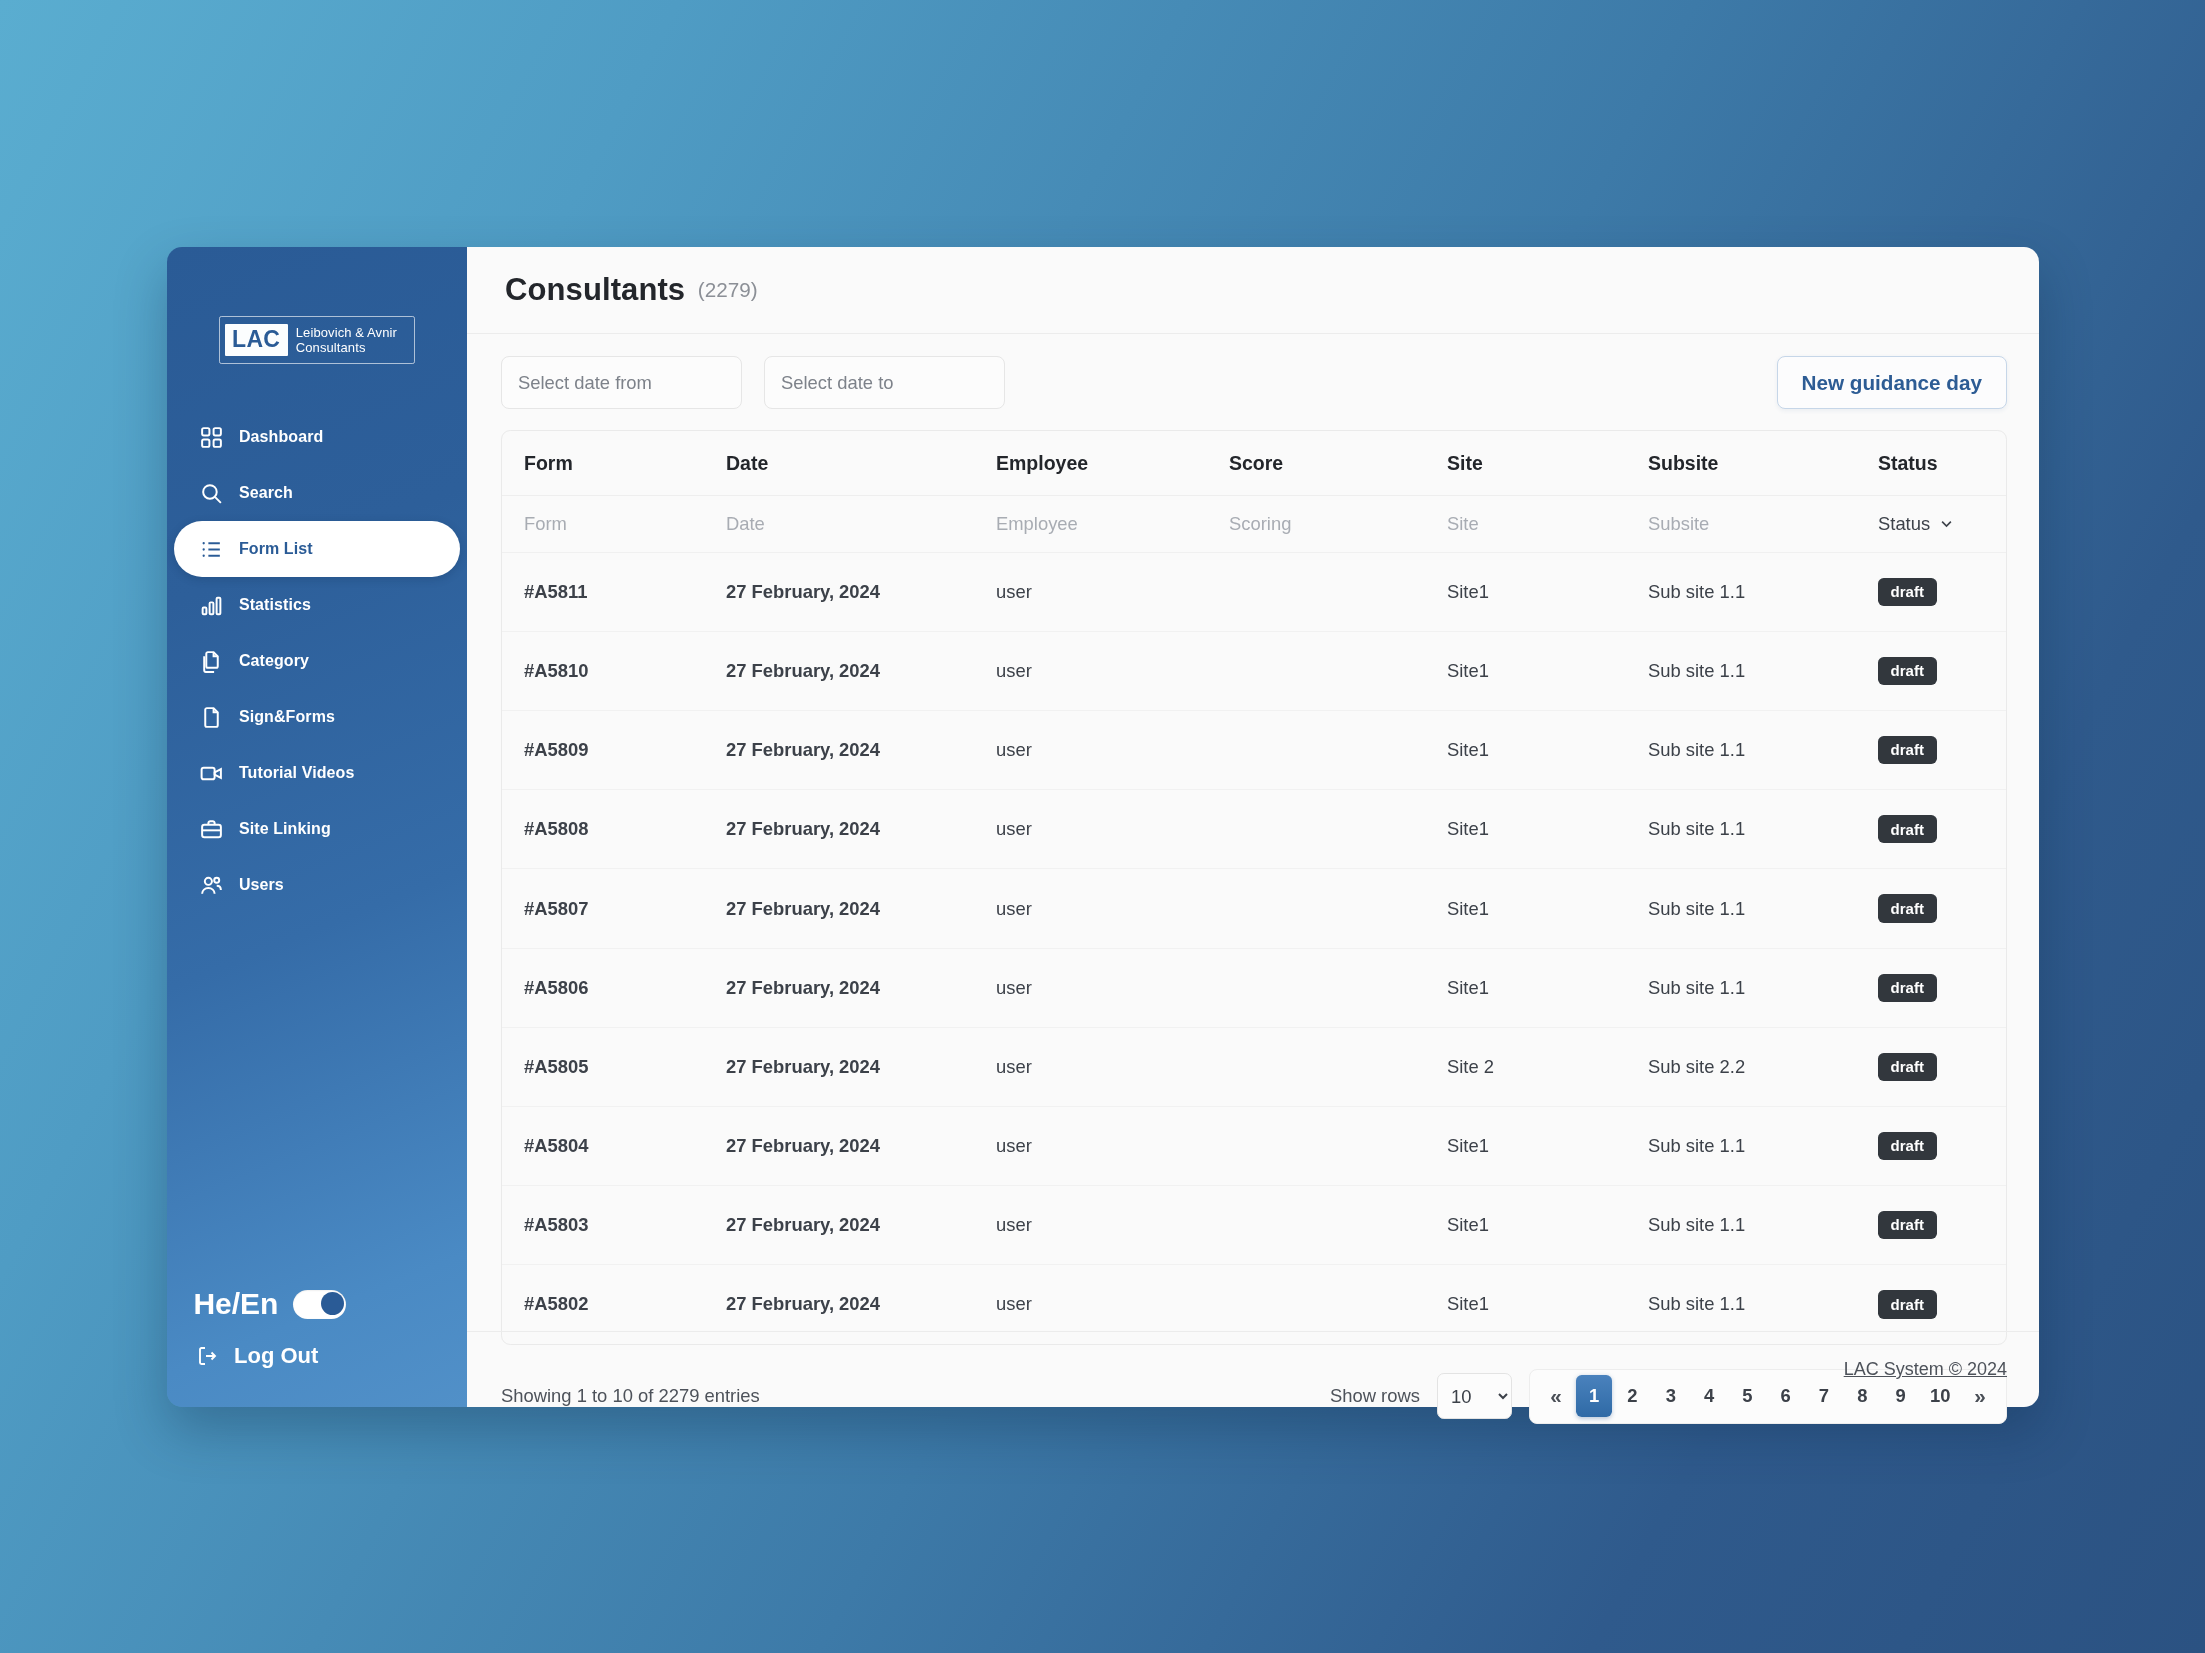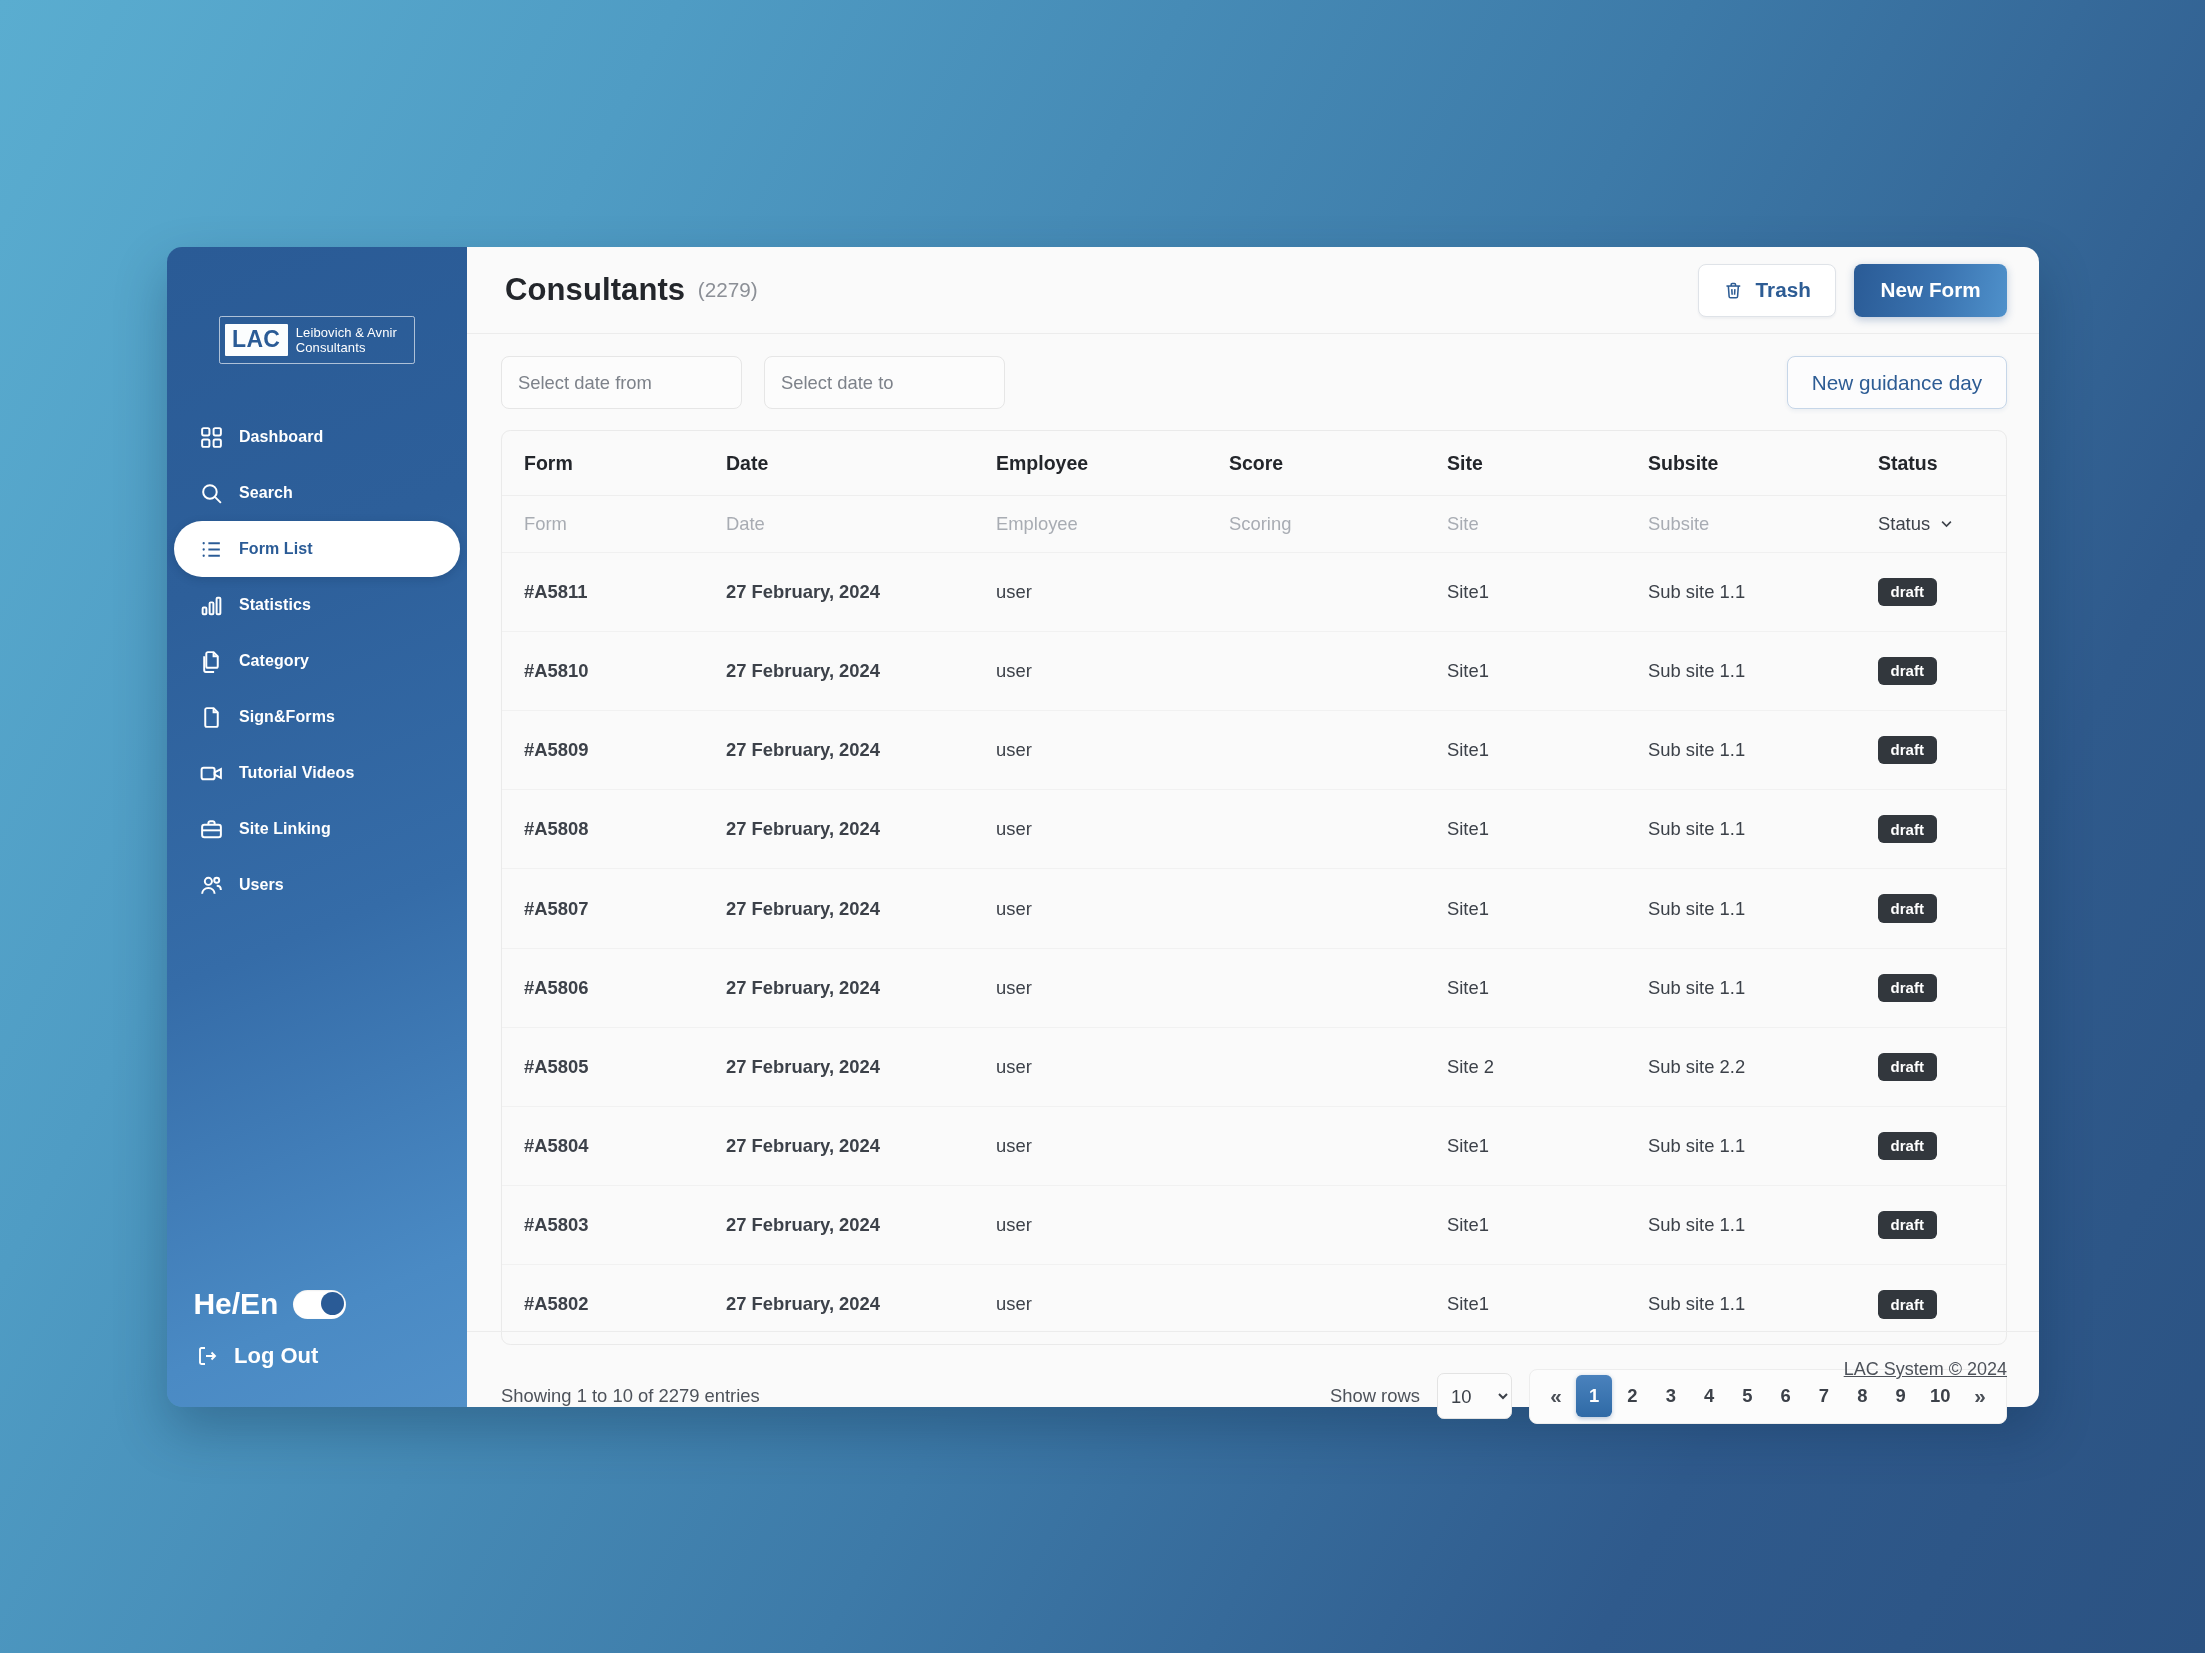--- a/index.html
+++ b/index.html
@@ -219,21 +219,21 @@
   }
   .date-input::placeholder { color: #7d828a; }
   #guidance-button {
     margin-left: auto;
     height: 53px;
     padding: 0 24px;
     background: #fcfcfd;
     border: 1.1px solid #c6d6e8;
     border-radius: 8px;
     font-size: 20.7px;
-    font-weight: normal;
+    font-weight: bold;
     color: #2d5c94;
     font-family: "Liberation Sans", sans-serif;
     cursor: pointer;
     box-shadow: 0 1.7px 4.6px rgba(40,80,140,.07);
   }
 
   
   #table-card {
     background: #fafafa;
     border: 1.1px solid #eaeaea;
@@ -504,35 +504,20 @@
       </div>
     </div>
   </aside>
 
   <section id="main">
 
     <header id="page-header">
       <h1 id="page-title">Consultants</h1>
       <span id="page-count">(2279)</span>
 
-      <div id="header-actions">
-        <div id="trash-button">
-          <span class="ico">
-            <svg viewBox="0 0 24 24" fill="none" stroke="currentColor" stroke-width="1.8">
-              <path d="M4 7h16"></path>
-              <path d="M9.5 7V5.2A1.2 1.2 0 0 1 10.7 4h2.6A1.2 1.2 0 0 1 14.5 5.2V7"></path>
-              <path d="M6.2 7l.9 12.1A1.6 1.6 0 0 0 8.7 20.6h6.6a1.6 1.6 0 0 0 1.6-1.5L17.8 7"></path>
-              <line x1="10.2" y1="10.6" x2="10.6" y2="17.2"></line>
-              <line x1="13.8" y1="10.6" x2="13.4" y2="17.2"></line>
-            </svg>
-          </span>
-          <span>Trash</span>
-        </div>
-        <button id="new-form-button">New Form</button>
-      </div>
     </header>
 
     <div id="content">
 
       <div id="filter-bar">
         <input class="date-input" type="text" placeholder="Select date from" style="">
         <input class="date-input" type="text" placeholder="Select date to" style="">
         <button id="guidance-button">New guidance day</button>
       </div>
 

